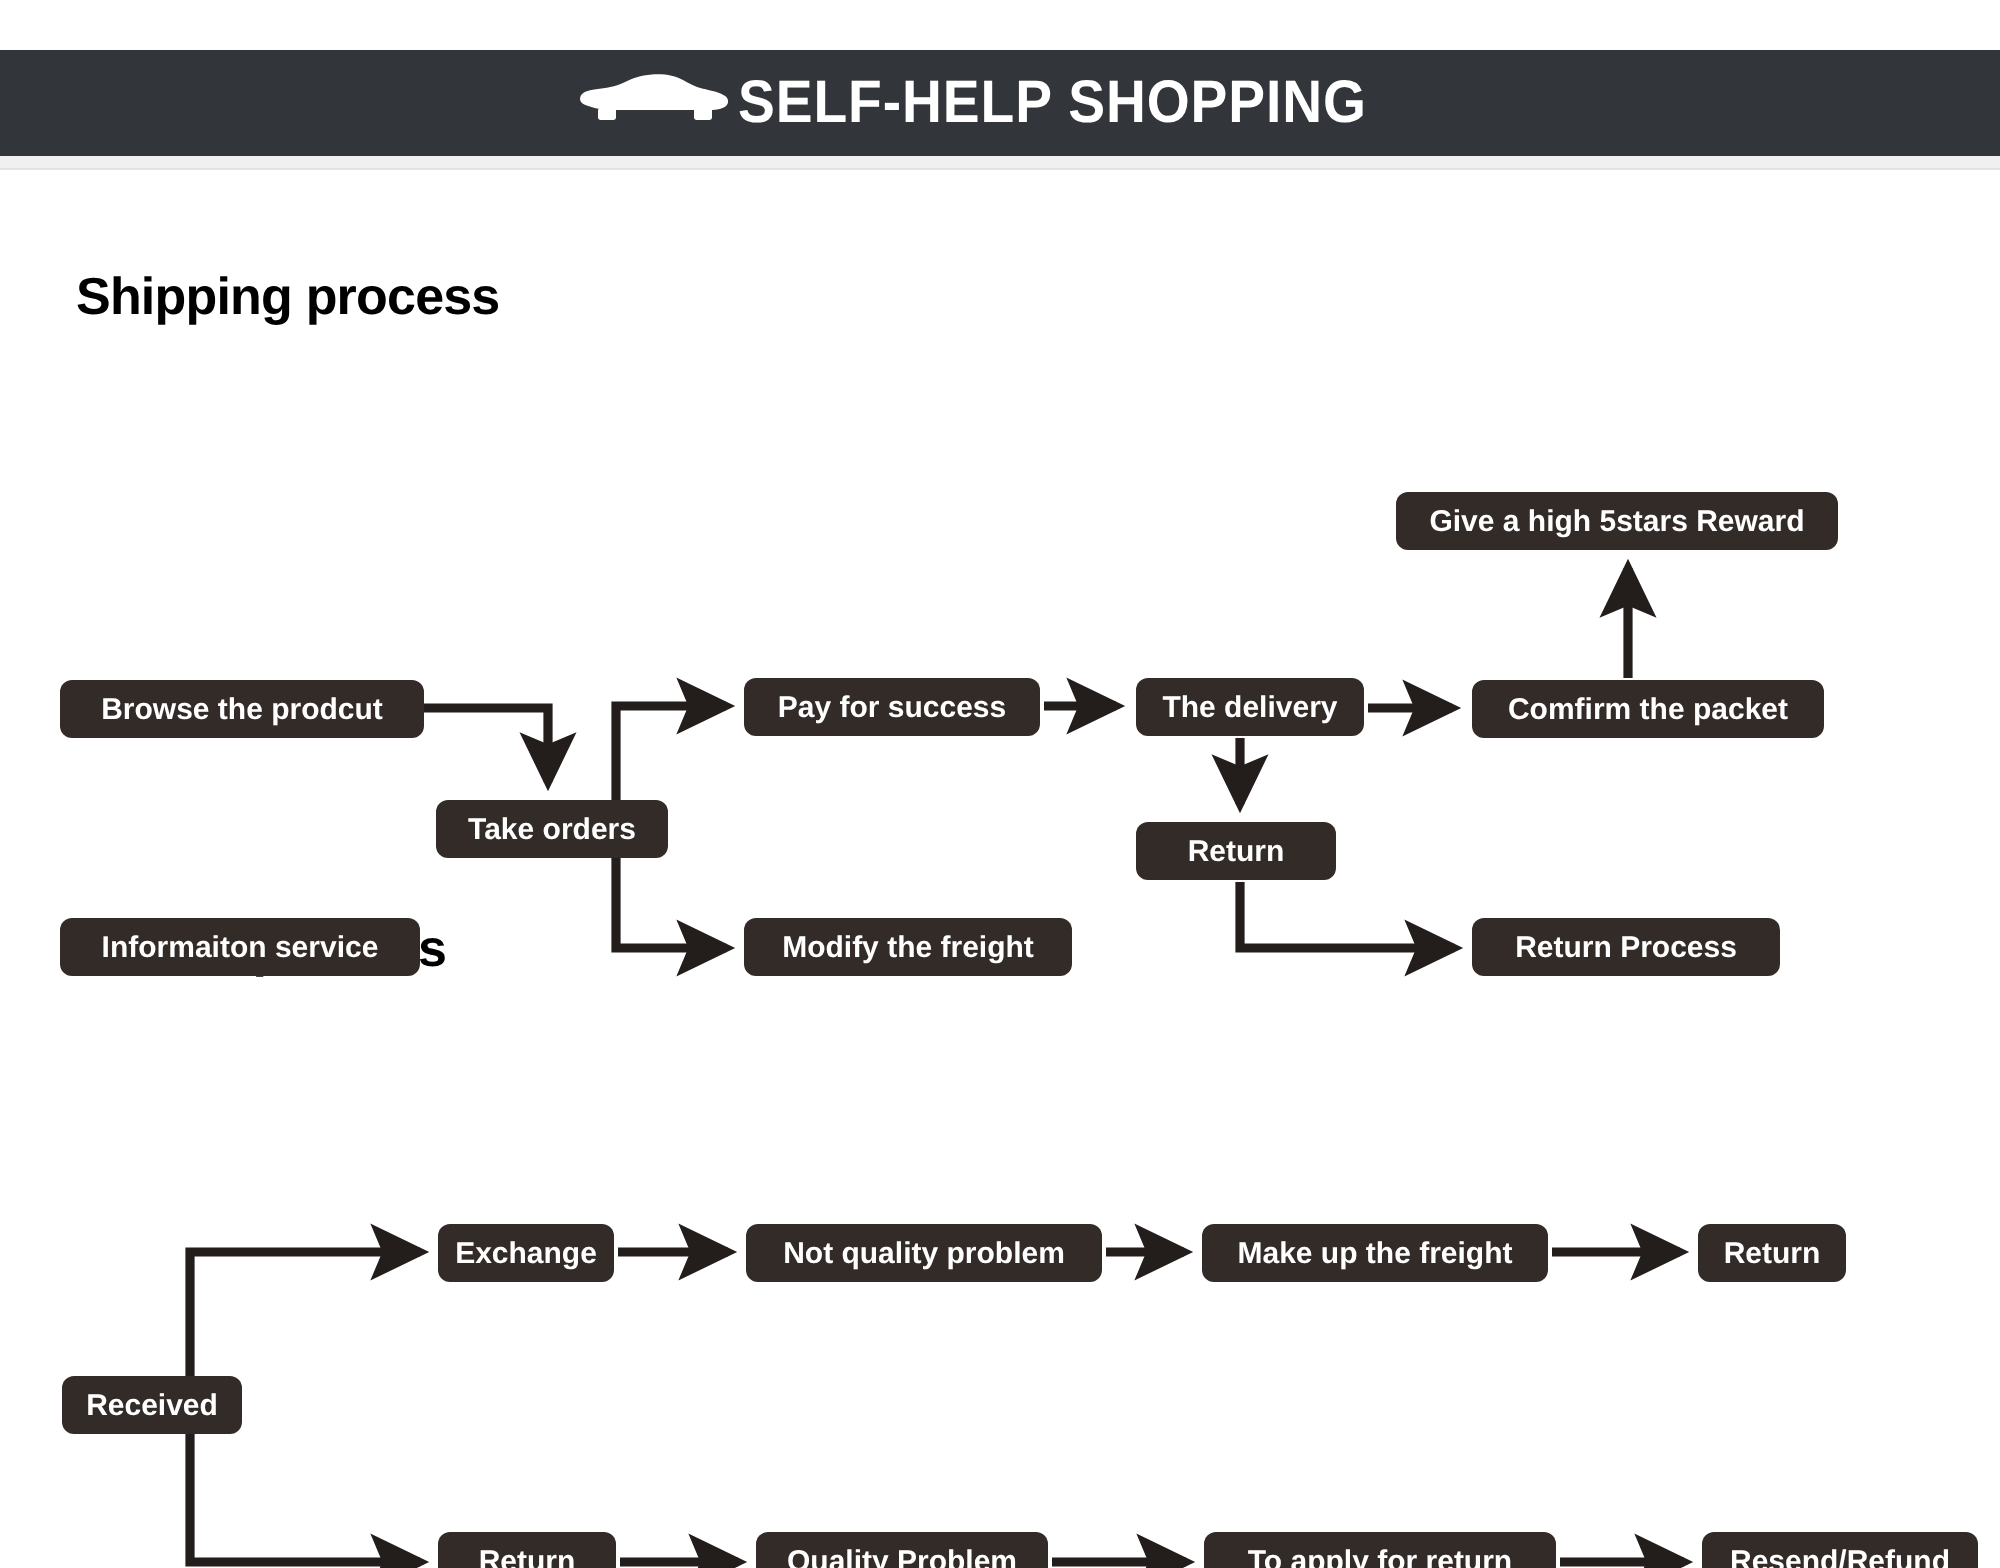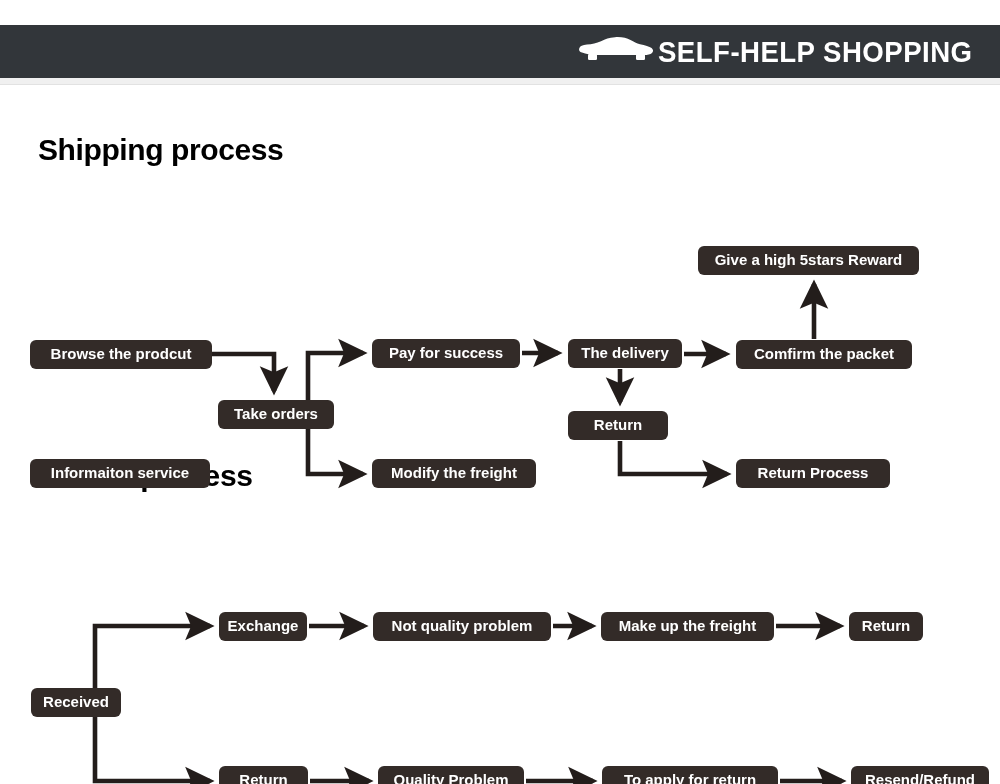--- a/index.html
+++ b/index.html
@@ -19,21 +19,21 @@
     height: 25px;
     background: #ffffff;
     width: 100%;
   }
   #header-bar {
     height: 53px;
     background: #32363a;
     width: 100%;
     display: flex;
     align-items: center;
-    justify-content: flex-end;
+    justify-content: center;
     gap: 4px;
     position: relative;
   }
   #header-bar .car-icon {
     display: block;
     width: 76px;
     height: 34px;
   }
   #banner-title {
     color: #ffffff;
@@ -54,21 +54,21 @@
   
   #content {
     position: relative;
     width: 1000px;
     height: 700px;
   }
   .section-heading {
     position: absolute;
     font-family: "Liberation Sans", sans-serif;
     font-weight: bold;
-    font-size: 30px;
+    font-size: 26px;
     color: #000000;
     letter-spacing: -0.4px;
     white-space: nowrap;
   }
   #shipping-heading { left: 38px; top: 48px; }
   #return-heading   { left: 38px; top: 374px; }
 
   #flow-svg {
     position: absolute;
     left: 0;

